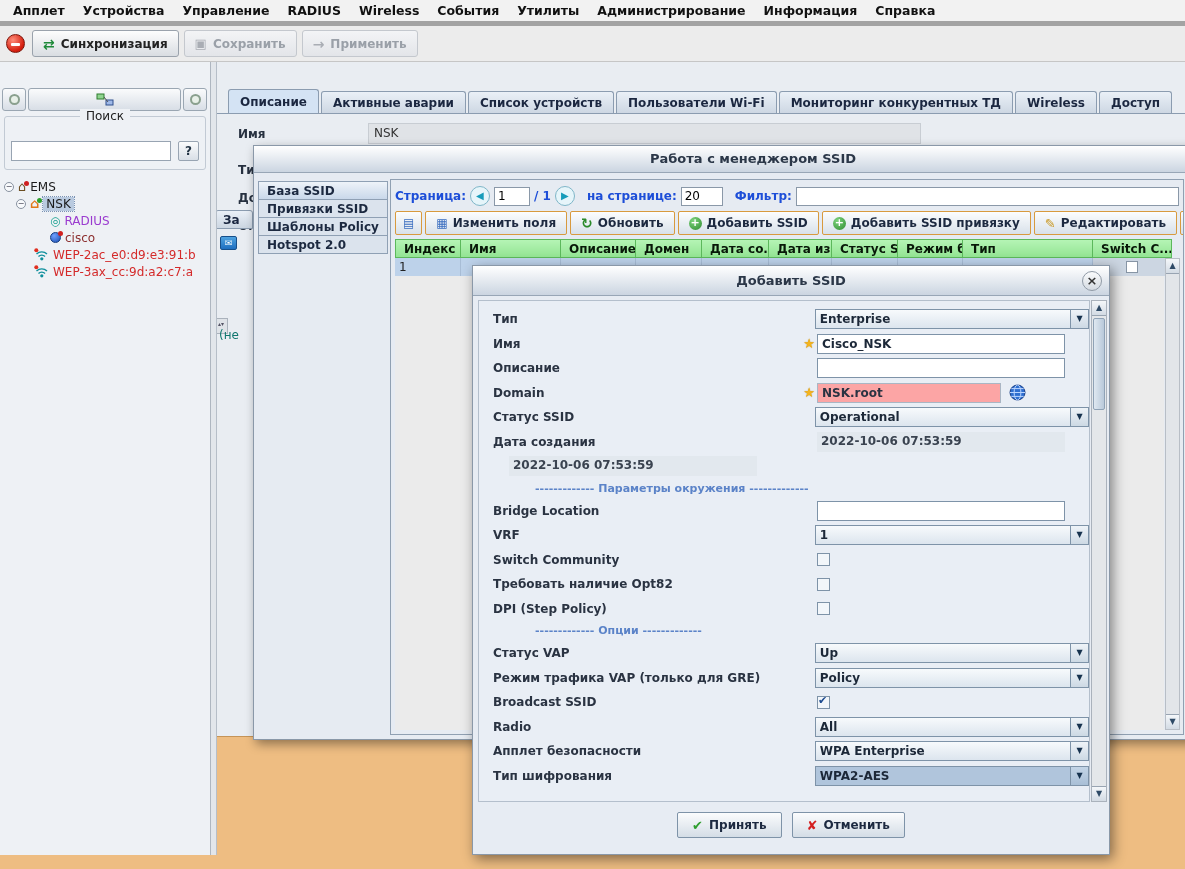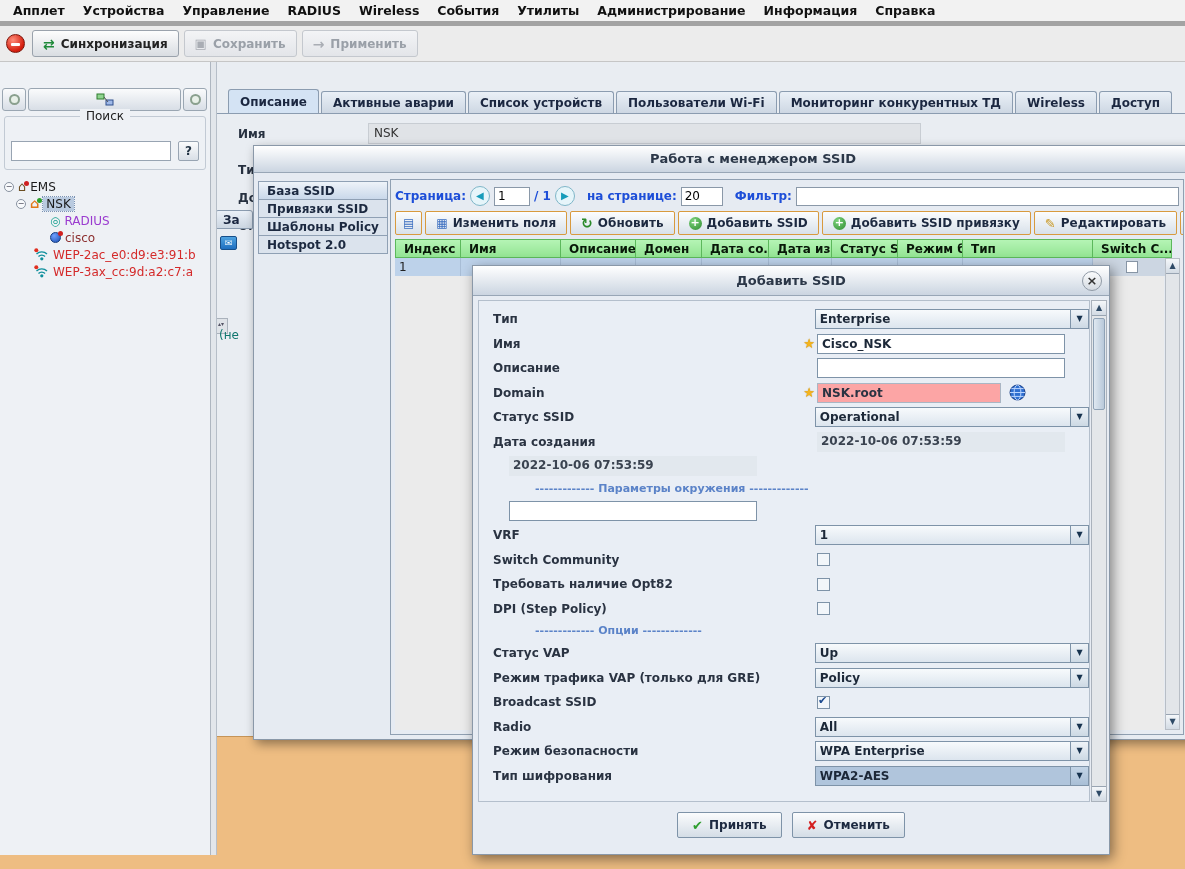--- a/index.html
+++ b/index.html
@@ -398,20 +398,21 @@
       </div>
 
       <div class="frow">
           <span class="fstar"></span>
         <div class="sfield">2022-10-06 07:53:59</div>
       </div>
 
       <div class="fsep">------------- Параметры окружения -------------</div>
 
       <div class="frow">
+        <span class="flabel">Bridge Location</span>
           <span class="fstar"></span>
         <input class="tfld" value="" style="">
       </div>
 
       <div class="frow">
         <span class="flabel">VRF</span>
           <span class="fstar"></span>
         <div class="combo">
           <span class="cval">1</span>
           <span class="carr">▼</span>
@@ -467,21 +468,21 @@
       <div class="frow">
         <span class="flabel">Radio</span>
           <span class="fstar"></span>
         <div class="combo">
           <span class="cval">All</span>
           <span class="carr">▼</span>
         </div>
       </div>
 
       <div class="frow">
-        <span class="flabel">Режим безопасности</span>
+        <span class="flabel">Апплет безопасности</span>
           <span class="fstar"></span>
         <div class="combo">
           <span class="cval">WPA Enterprise</span>
           <span class="carr">▼</span>
         </div>
       </div>
 
       <div class="frow">
         <span class="flabel">Тип шифрования</span>
           <span class="fstar"></span>

